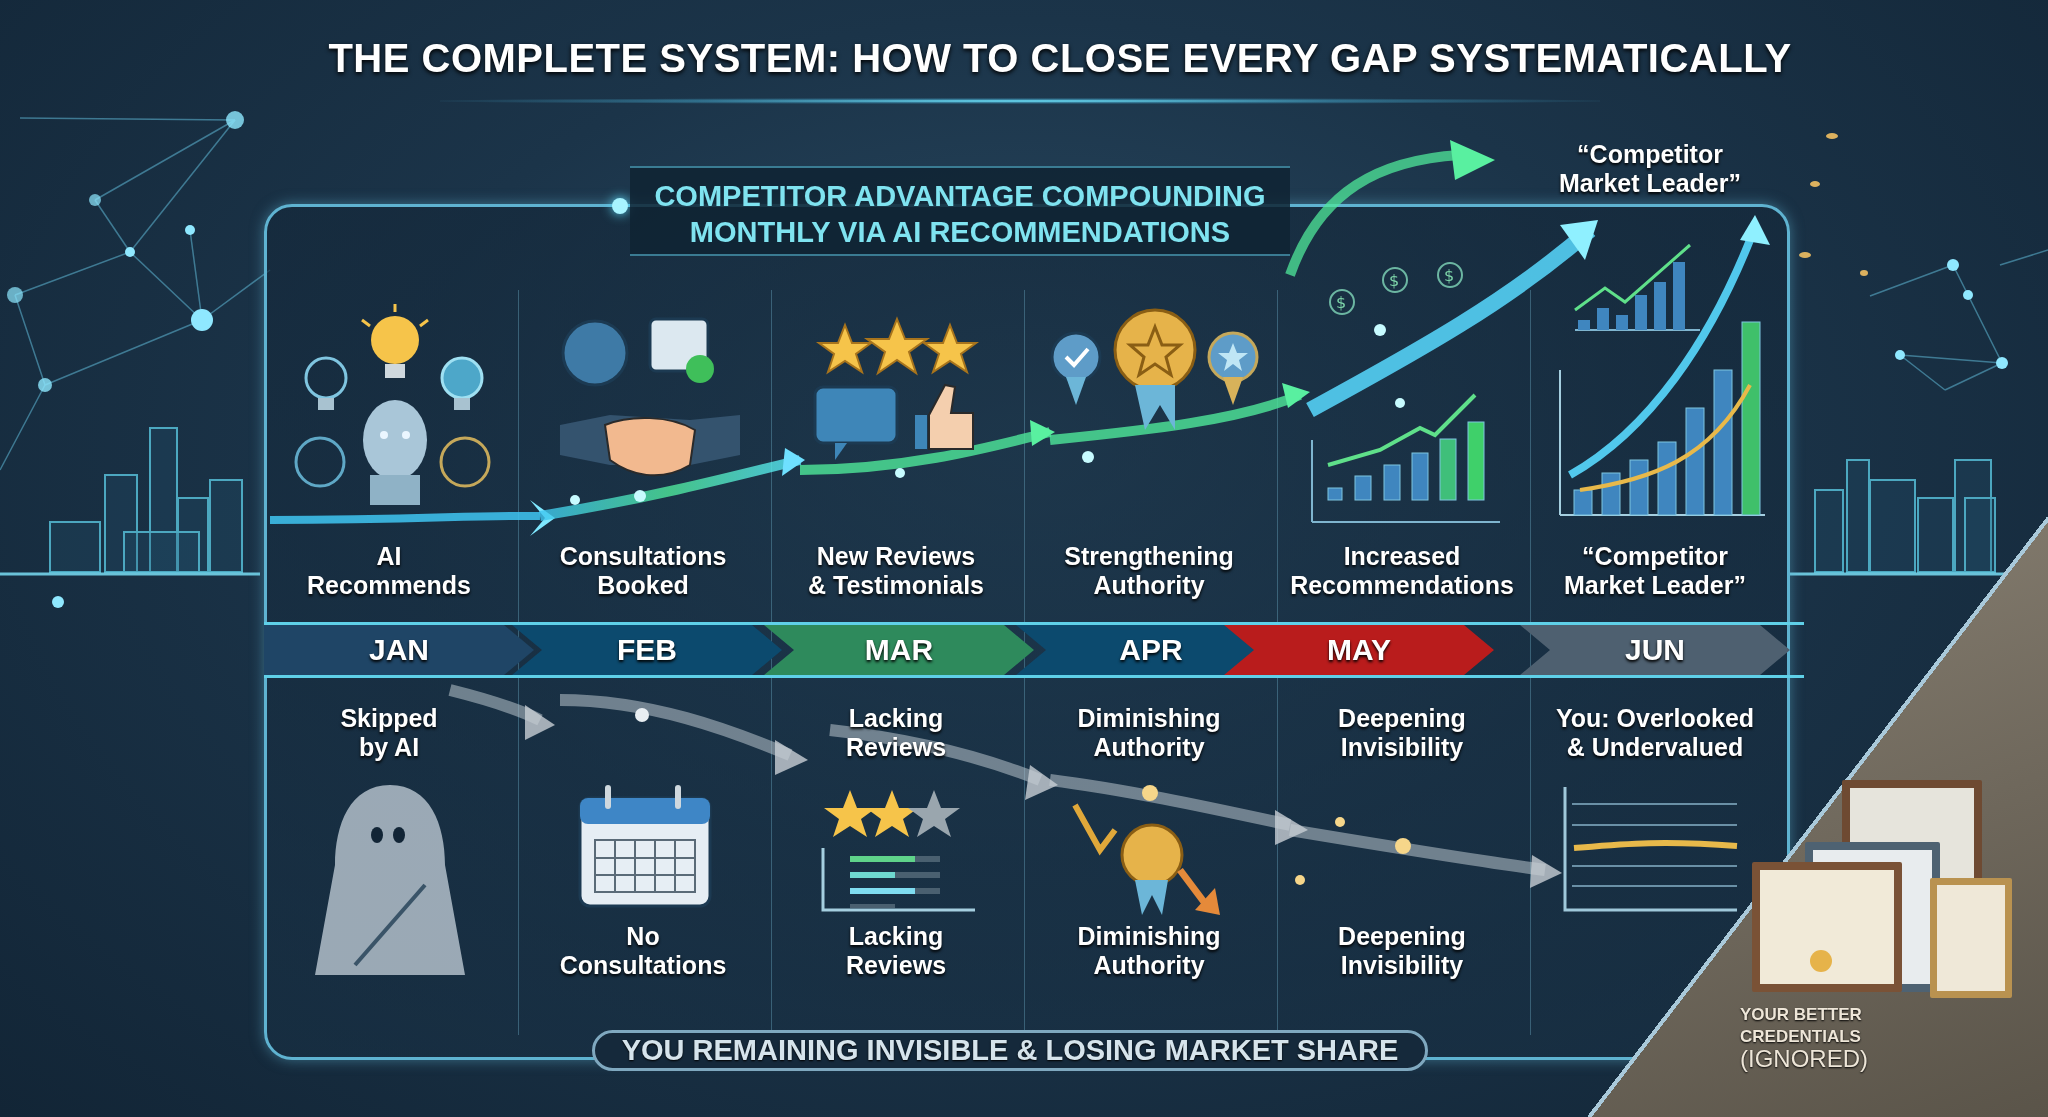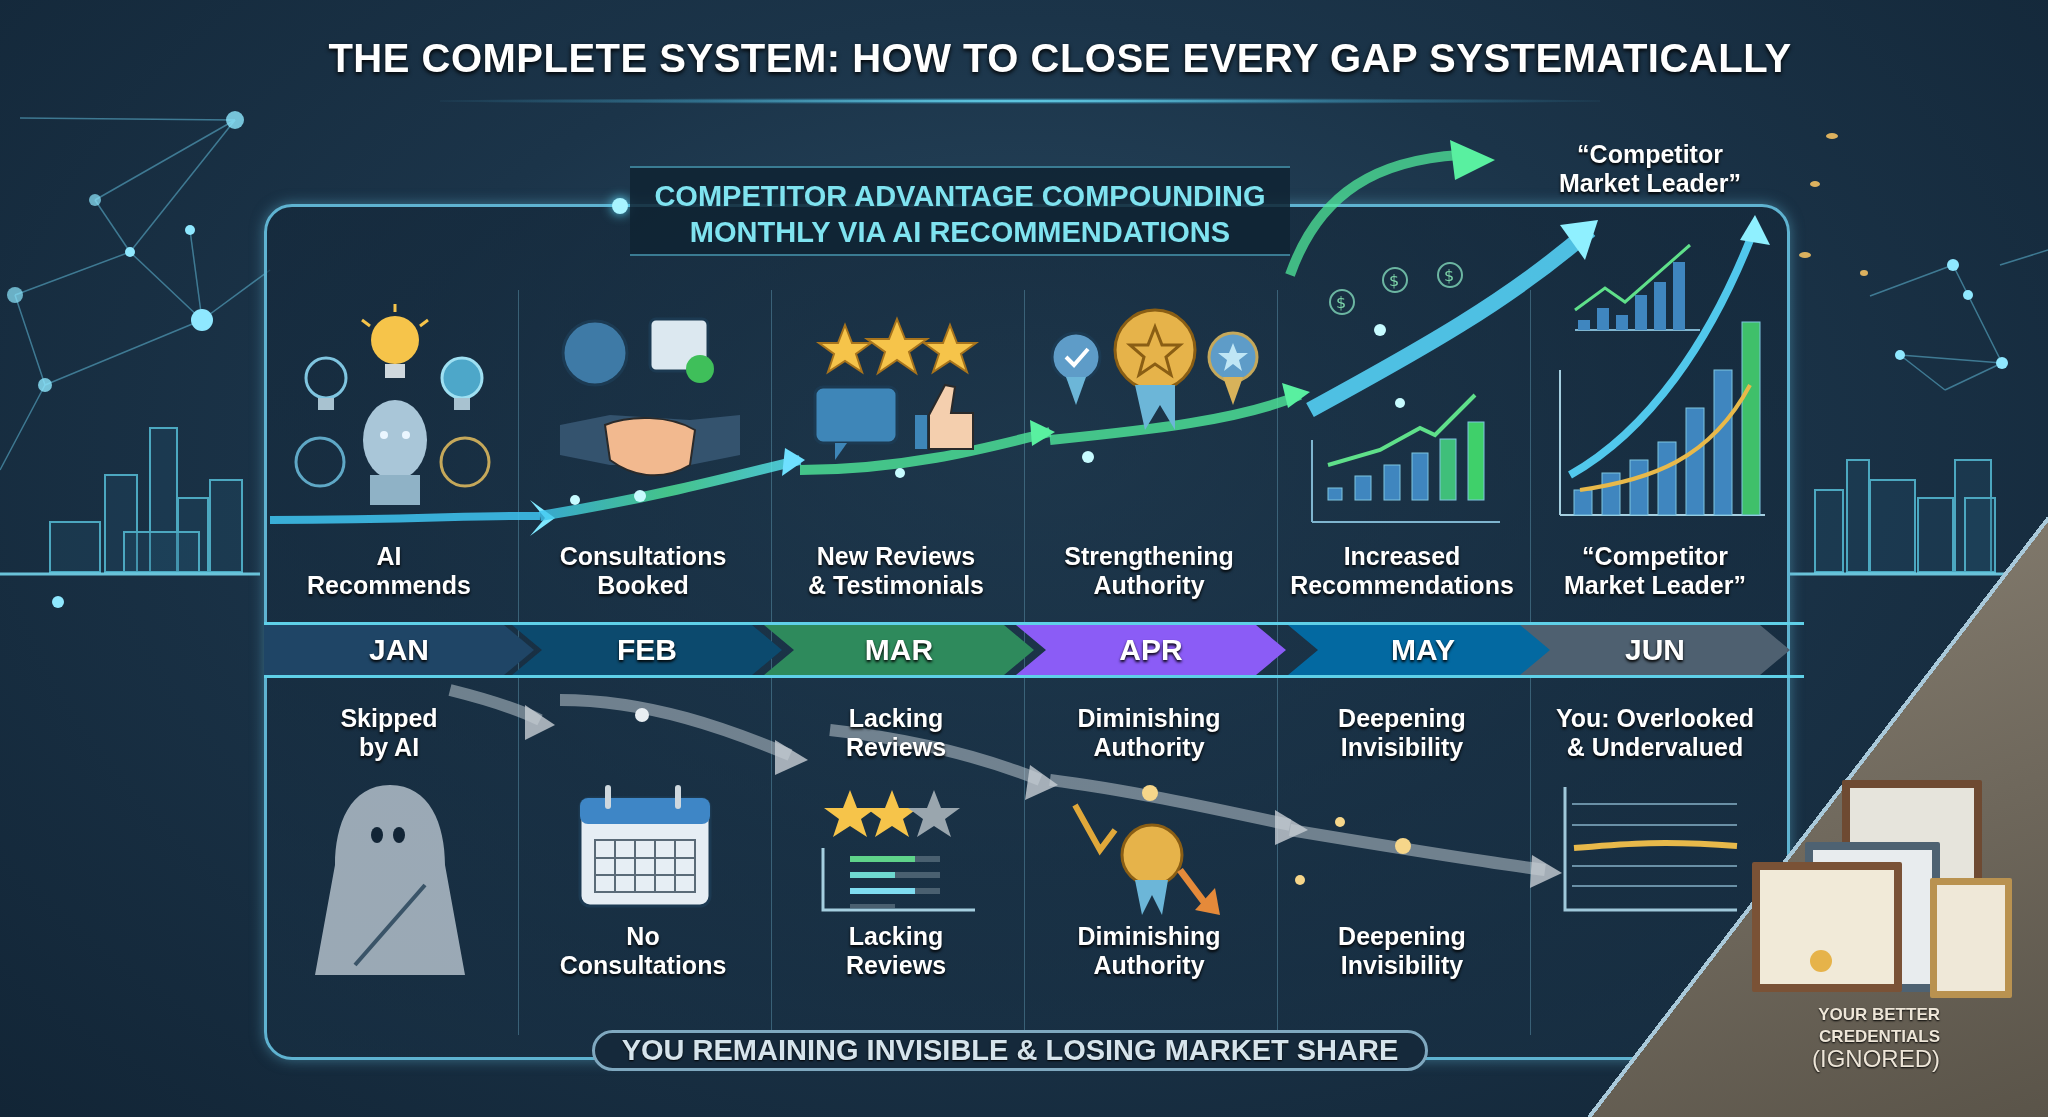--- a/index.html
+++ b/index.html
@@ -68,21 +68,21 @@
     position: absolute; right: 0; bottom: 0; width: 460px; height: 600px;
     background: linear-gradient(160deg, #8a8274 0%, #6f685c 55%, #5a5449 100%);
     clip-path: polygon(100% 0, 100% 100%, 0 100%);
   }
   .corner-edge {
     position: absolute; right: 0; bottom: 0; width: 460px; height: 600px;
     background: linear-gradient(to top left, transparent calc(50% - 3px), #a9c9da calc(50% - 3px), #a9c9da calc(50% + 1px), transparent calc(50% + 1px));
   }
   .cert { position: absolute; border-radius: 2px; }
   .corner-text {
-    position: absolute; left: 1740px; top: 1004px; width: 200px; text-align: right;
+    position: absolute; left: 1740px; top: 1004px; width: 200px; text-align: left;
     font-size: 17px; font-weight: 700; color: #eee6d8; line-height: 22px; text-shadow: 0 1px 2px #000;
   }
   .corner-text .ign { font-size: 24px; font-weight: 400; display: block; }
 </style>
 </head>
 <body>
 
 <svg class="bg-net" width="2048" height="1117">
   <g stroke="#5fb8d6" stroke-width="1.5" opacity="0.55" fill="none">
     <line x1="20" y1="118" x2="235" y2="120"></line>
@@ -314,22 +314,22 @@
   </div>
 <div class="top-label" style="left:1530px">
     <div>“Competitor</div>
     <div>Market Leader”</div>
   </div>
 
 <div class="timeline">
   <div class="month first" style="left:0;background:#1f4566">JAN</div>
   <div class="month" style="left:248px;background:#0c4a6e">FEB</div>
   <div class="month" style="left:500px;background:#2e8a5c">MAR</div>
-  <div class="month" style="left:752px;background:#8b5cf6">APR</div>
-  <div class="month" style="left:1024px;background:#0369a1">MAY</div>
+  <div class="month" style="left:752px;background:#0c4a6e">APR</div>
+  <div class="month" style="left:960px;background:#b91c1c">MAY</div>
   <div class="month" style="left:1256px;background:#4e6070">JUN</div>
 </div>
 
 <svg class="bg-net" width="2048" height="1117">
   <g stroke="#b8c4cc" stroke-width="12" fill="none" opacity="0.55">
     <path d="M450 690 C 490 700, 520 710, 540 720"></path>
     <path d="M560 700 C 650 700, 730 730, 790 755"></path>
     <path d="M830 730 C 920 740, 990 760, 1040 780"></path>
     <path d="M1050 780 C 1130 790, 1220 810, 1290 825"></path>
     <path d="M1290 830 C 1380 845, 1470 860, 1545 870"></path>

